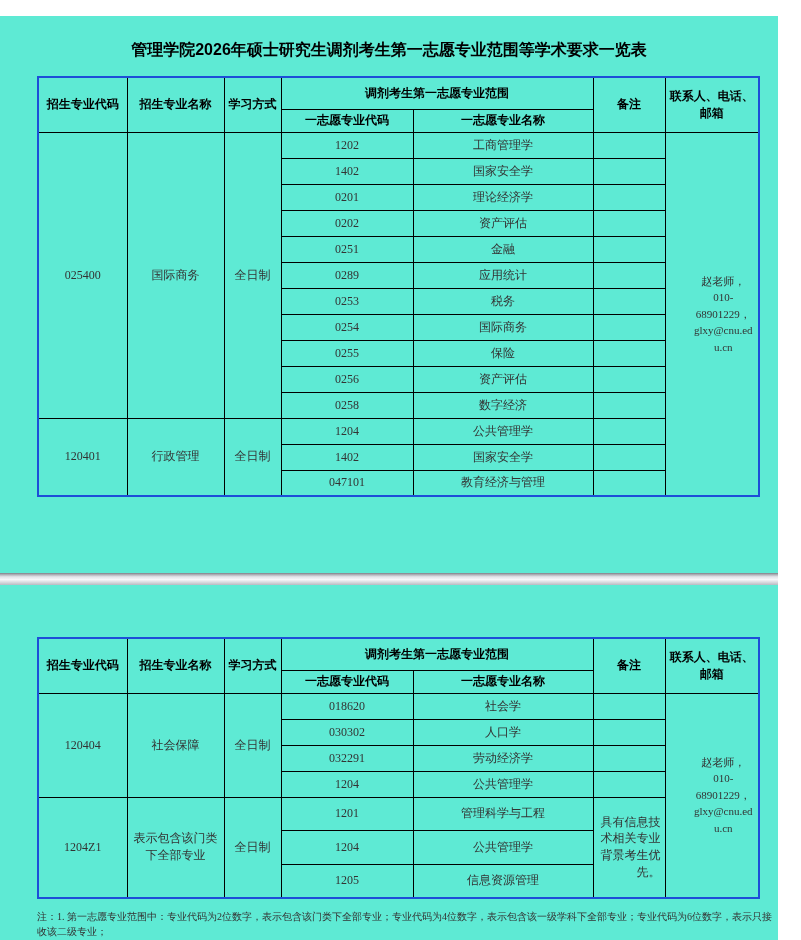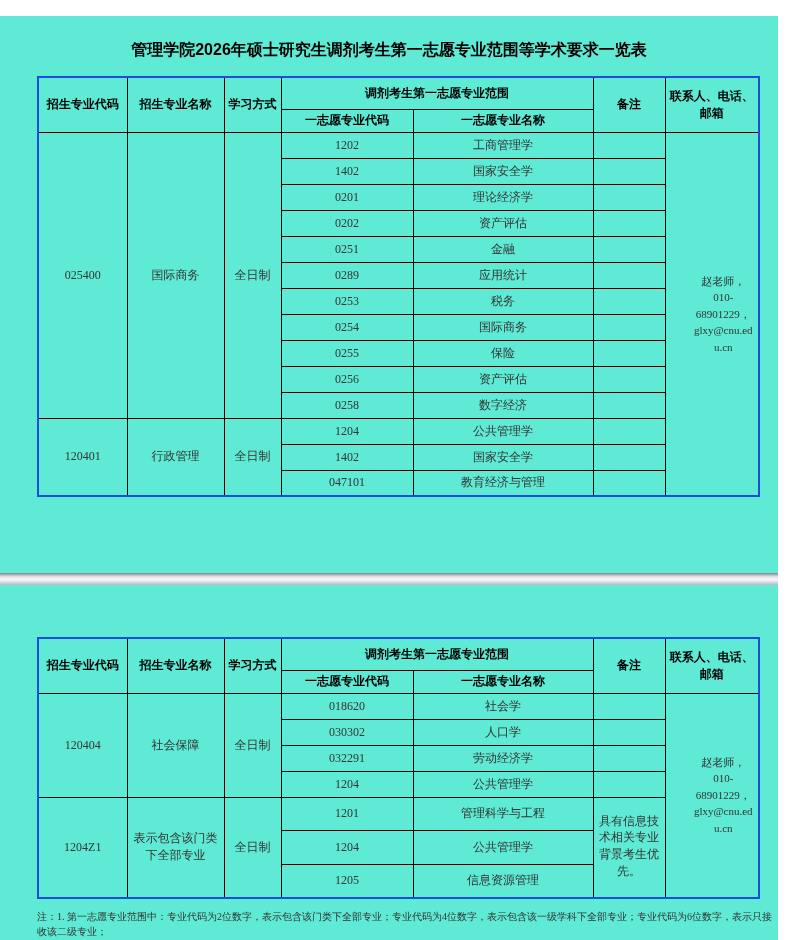--- a/index.html
+++ b/index.html
@@ -46,21 +46,21 @@
   .doc-table td {
     font-size: 12px;
     color: #333;
     text-align: center;
     vertical-align: middle;
     height: 26px;
     padding: 1px 3px;
     overflow-wrap: break-word;
   }
   td.contact-cell { font-size: 11px; line-height: 1.5; padding-left: 26px; }
-  td.remark-cell { text-align: center; line-height: 1.4; padding: 16px 4px; color: #333; font-family: Liberation Mono, monospace; }
+  td.remark-cell { text-align: right; line-height: 1.4; padding: 16px 4px; color: #333; }
   .page-separator {
     margin-top: 76px;
     width: 801px;
     height: 12px;
     border-top: 1px solid #8e8f97;
     background: linear-gradient(to bottom,
       #9fa0a8 0%, #e2e3e8 25%, #f7f7fa 50%, #d9dadf 75%, #b9bac2 100%);
   }
   .notes {
     margin: 10px 30px 0 37px;

